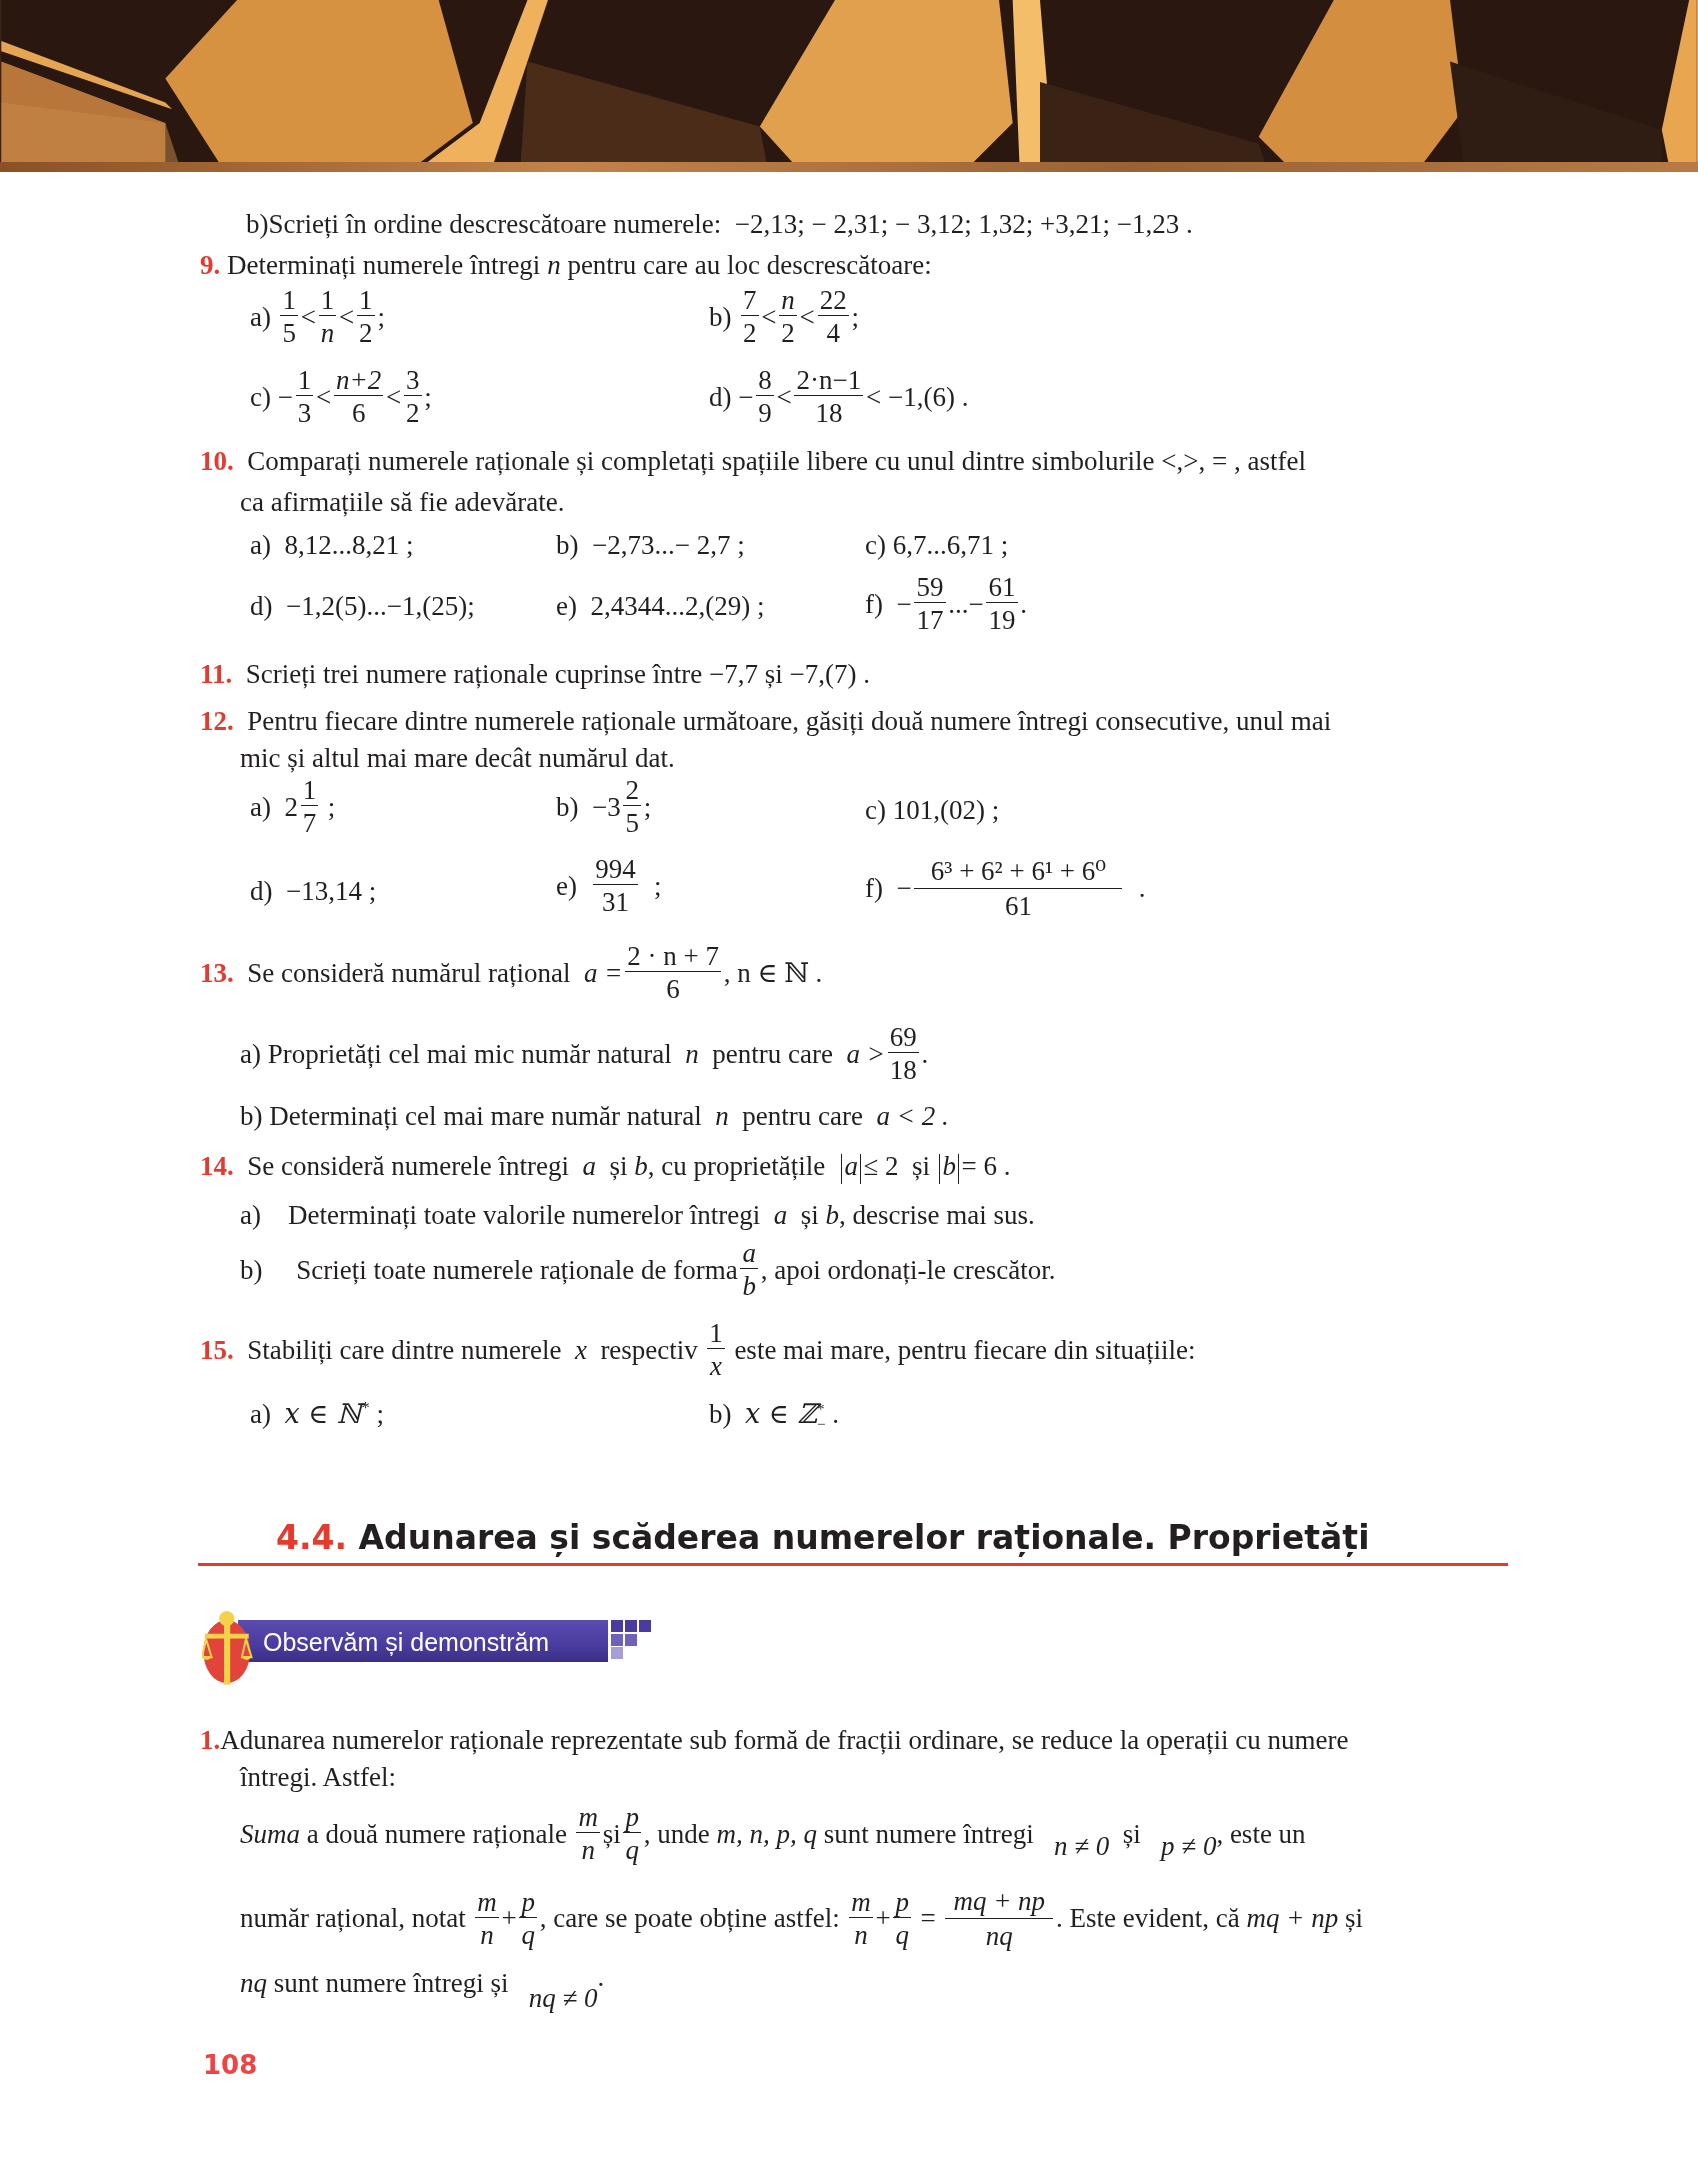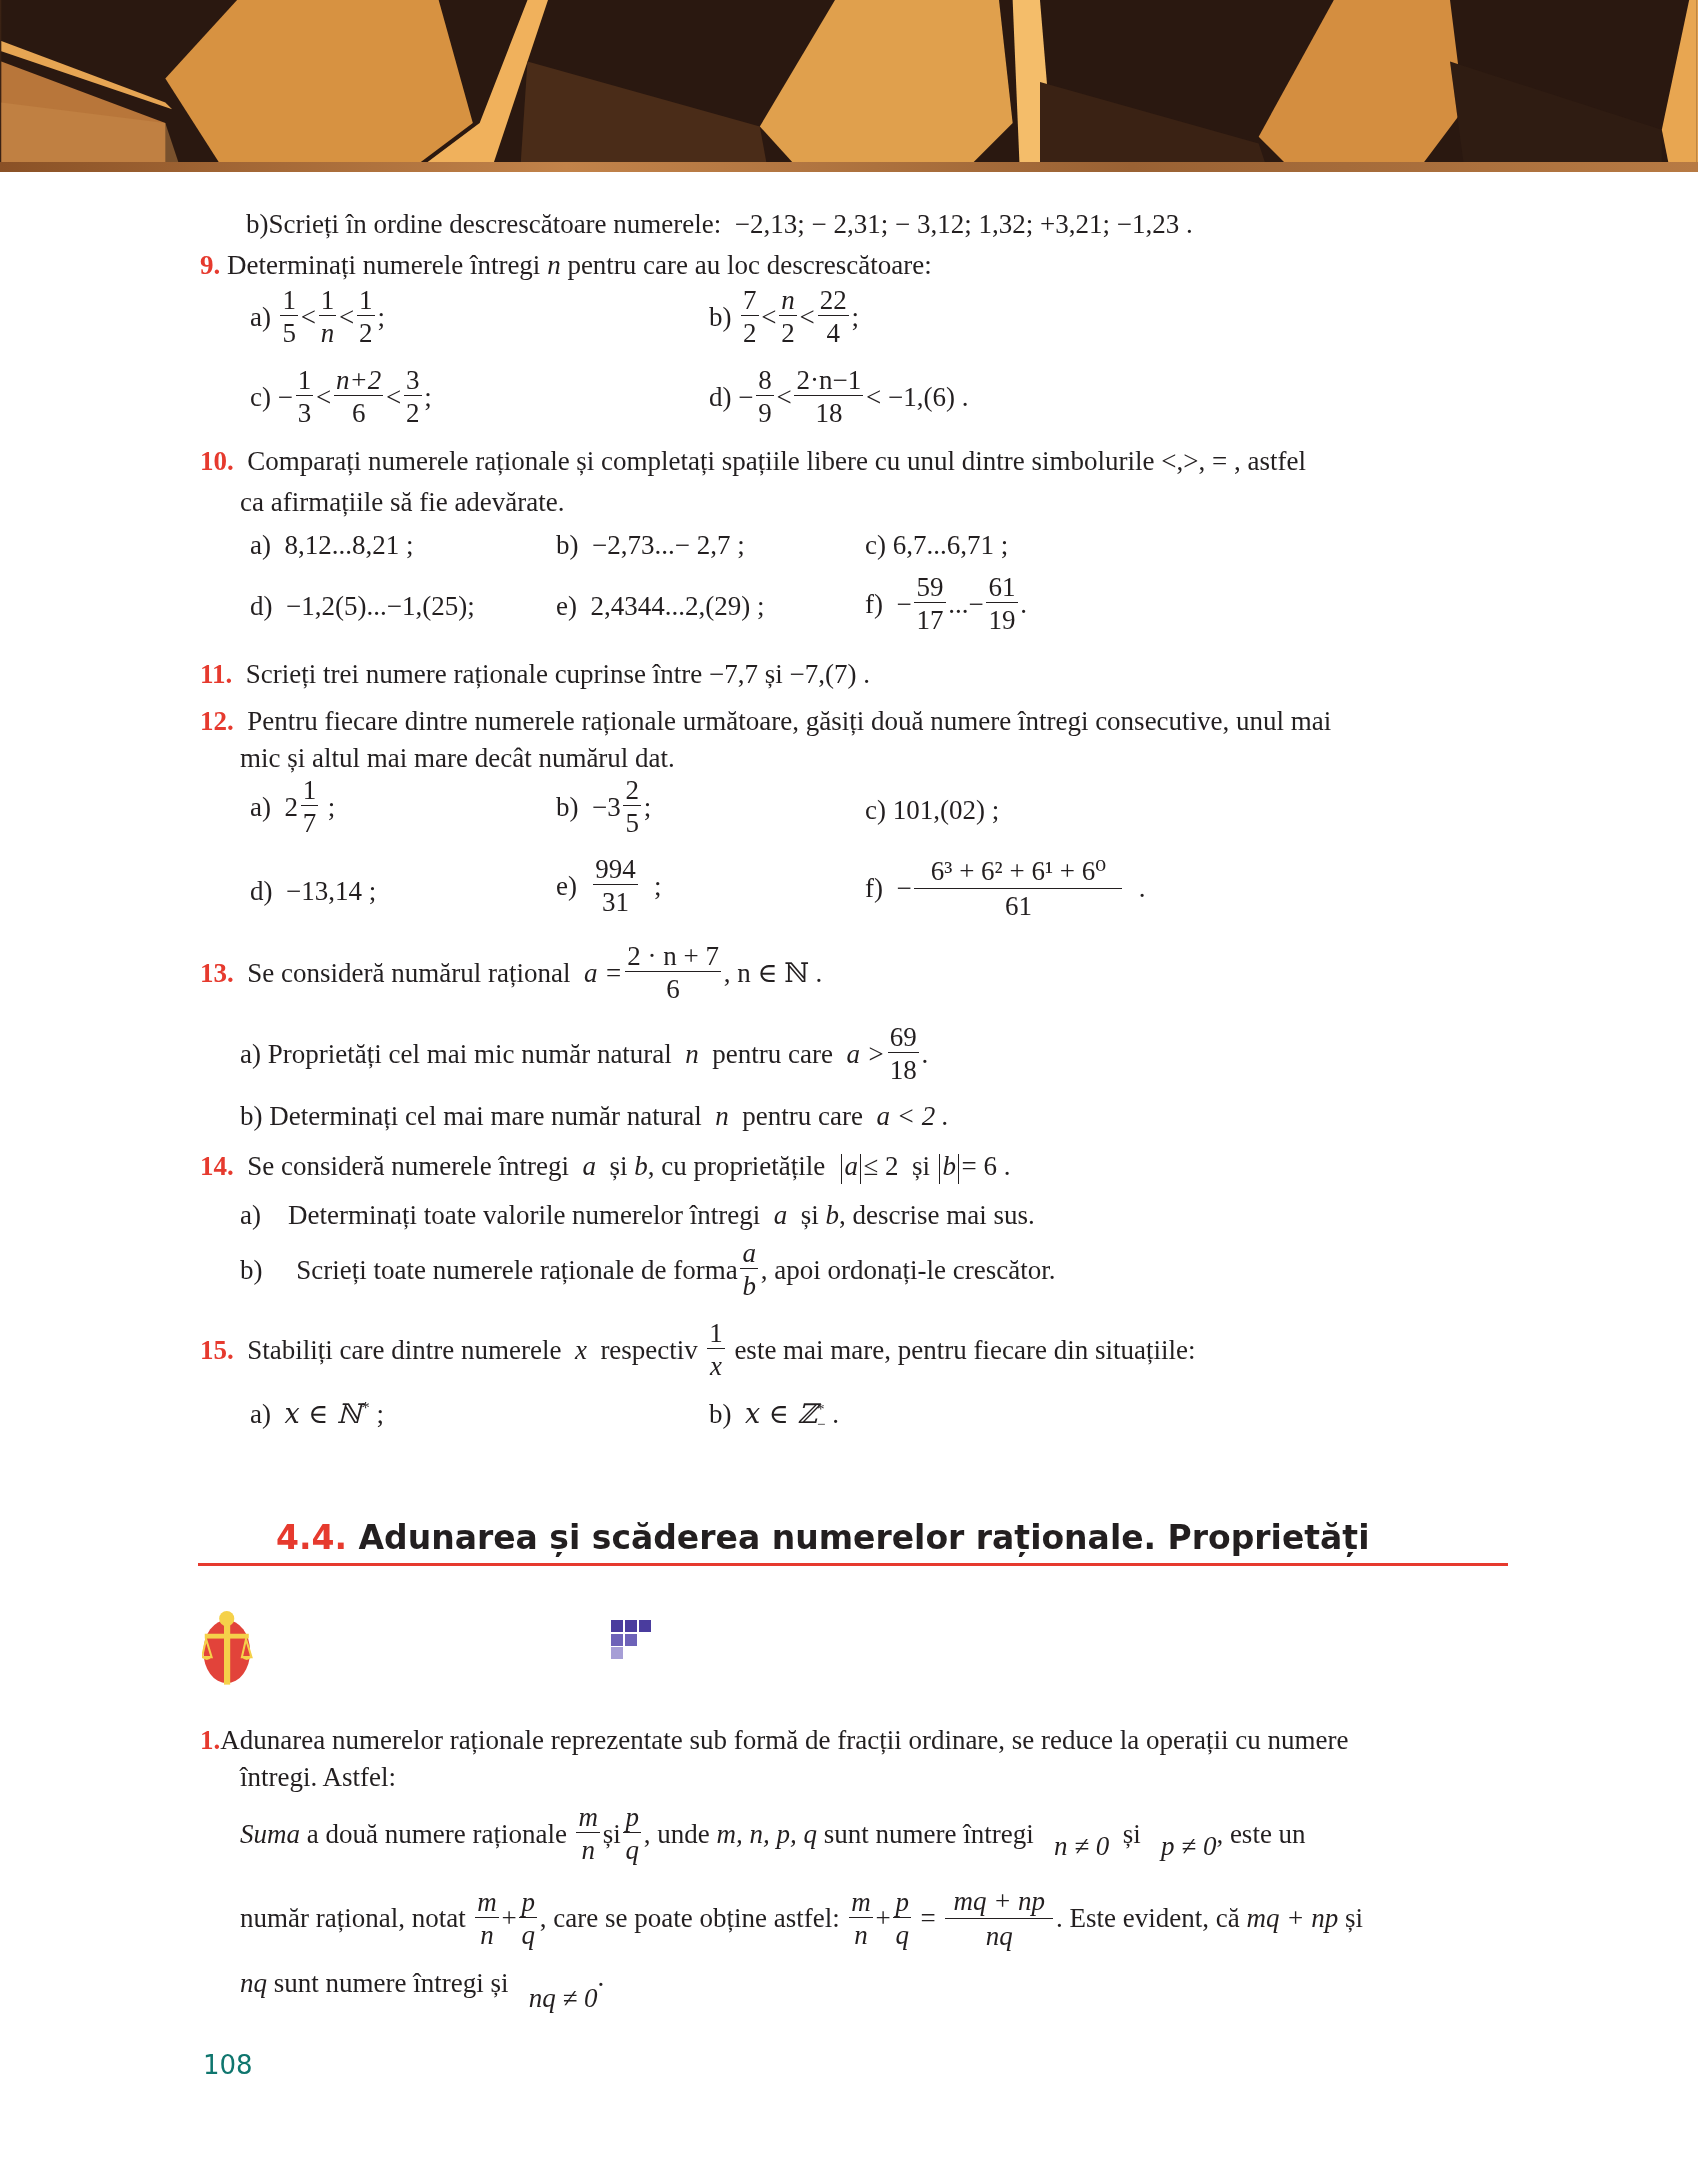--- a/index.html
+++ b/index.html
@@ -18,21 +18,21 @@
   .sup { font-size:16.4px; vertical-align:super; }
   .section-title { position:absolute; left:276px; top:1518px; font-family:"DejaVu Sans", sans-serif; font-weight:bold; font-size:33px; color:#231f20; }
   .section-title .sn { color:#e63a2e; }
   .rule { position:absolute; left:198px; top:1563px; width:1310px; height:2.7px; background:#e63a2e; }
   .banner { position:absolute; left:198px; top:1605px; width:452px; height:82px; }
   .banner .bar { position:absolute; left:40px; top:15px; width:370px; height:42px;
                  background:linear-gradient(180deg,#5a4cb0 0%,#4a3c9e 60%,#3b2f86 100%); }
   .banner .bar span { position:absolute; left:25px; top:8.2px; color:#fff; font-family:"Liberation Sans", sans-serif; font-size:25px; }
   .banner .icon { position:absolute; left:4.1px; top:4.1px; width:55px; height:77px; }
   .banner .sq { position:absolute; width:11.6px; height:11.6px; }
-  .pageno { position:absolute; left:203px; top:2050px; font-family:"DejaVu Sans", sans-serif; font-weight:normal; font-size:26px; color:#0f766e; }
+  .pageno { position:absolute; left:203px; top:2050px; font-family:"DejaVu Sans", sans-serif; font-weight:bold; font-size:26px; color:#ef4444; }
   .bar-vert { display:inline-block; width:1.4px; height:30px; background:#231f20; vertical-align:middle; margin:0 2.1px; }
   .dbl { font-family:"DejaVu Serif", serif; }
 </style>
 </head>
 <body>
 
 <div class="hdr">
   <svg width="1698" height="164" style="position:absolute;left:0;top:0" viewBox="0 0 2481 240">
     <rect width="2481" height="240" fill="#2a1810"></rect>
     <polygon points="0,90 240,180 240,240 0,240" fill="#b8763a"></polygon>
@@ -228,20 +228,23 @@
     </span> <span>.</span>
 </div>
 
 <div class="section-title">
   <span class="sn">4.4.</span>
   <span>Adunarea și scăderea numerelor raționale. Proprietăți</span>
 </div>
 <div class="rule"></div>
 
 <div class="banner">
+  <div class="bar">
+    <span>Observăm și demonstrăm</span>
+  </div>
   <svg class="icon" viewBox="0 0 80 112">
     <ellipse cx="36" cy="62" rx="34" ry="46" fill="#e2433a"></ellipse>
     <circle cx="36" cy="14" r="11" fill="#f5d14a"></circle>
     <rect x="4" y="36" width="64" height="7" fill="#f5d14a"></rect>
     <rect x="32" y="22" width="9" height="88" fill="#f5d14a"></rect>
     <path d="M6 44 L0 70 L14 70 Z" fill="none" stroke="#f5d14a" stroke-width="3"></path>
     <path d="M64 44 L58 70 L72 70 Z" fill="none" stroke="#f5d14a" stroke-width="3"></path>
     <path d="M0 70 Q7 78 14 70" fill="#f5d14a"></path>
     <path d="M58 70 Q65 78 72 70" fill="#f5d14a"></path>
   </svg>

